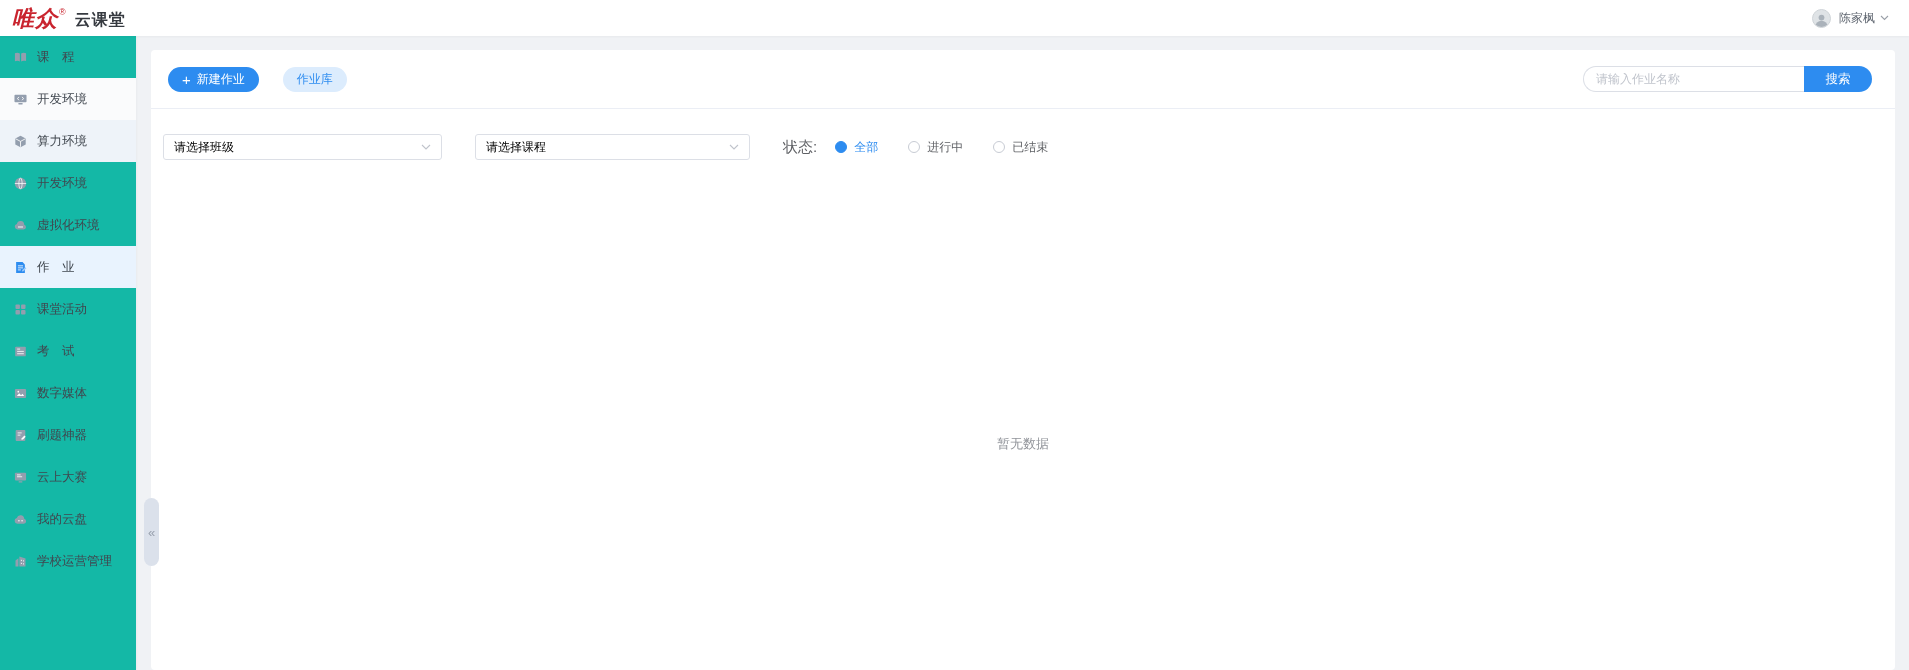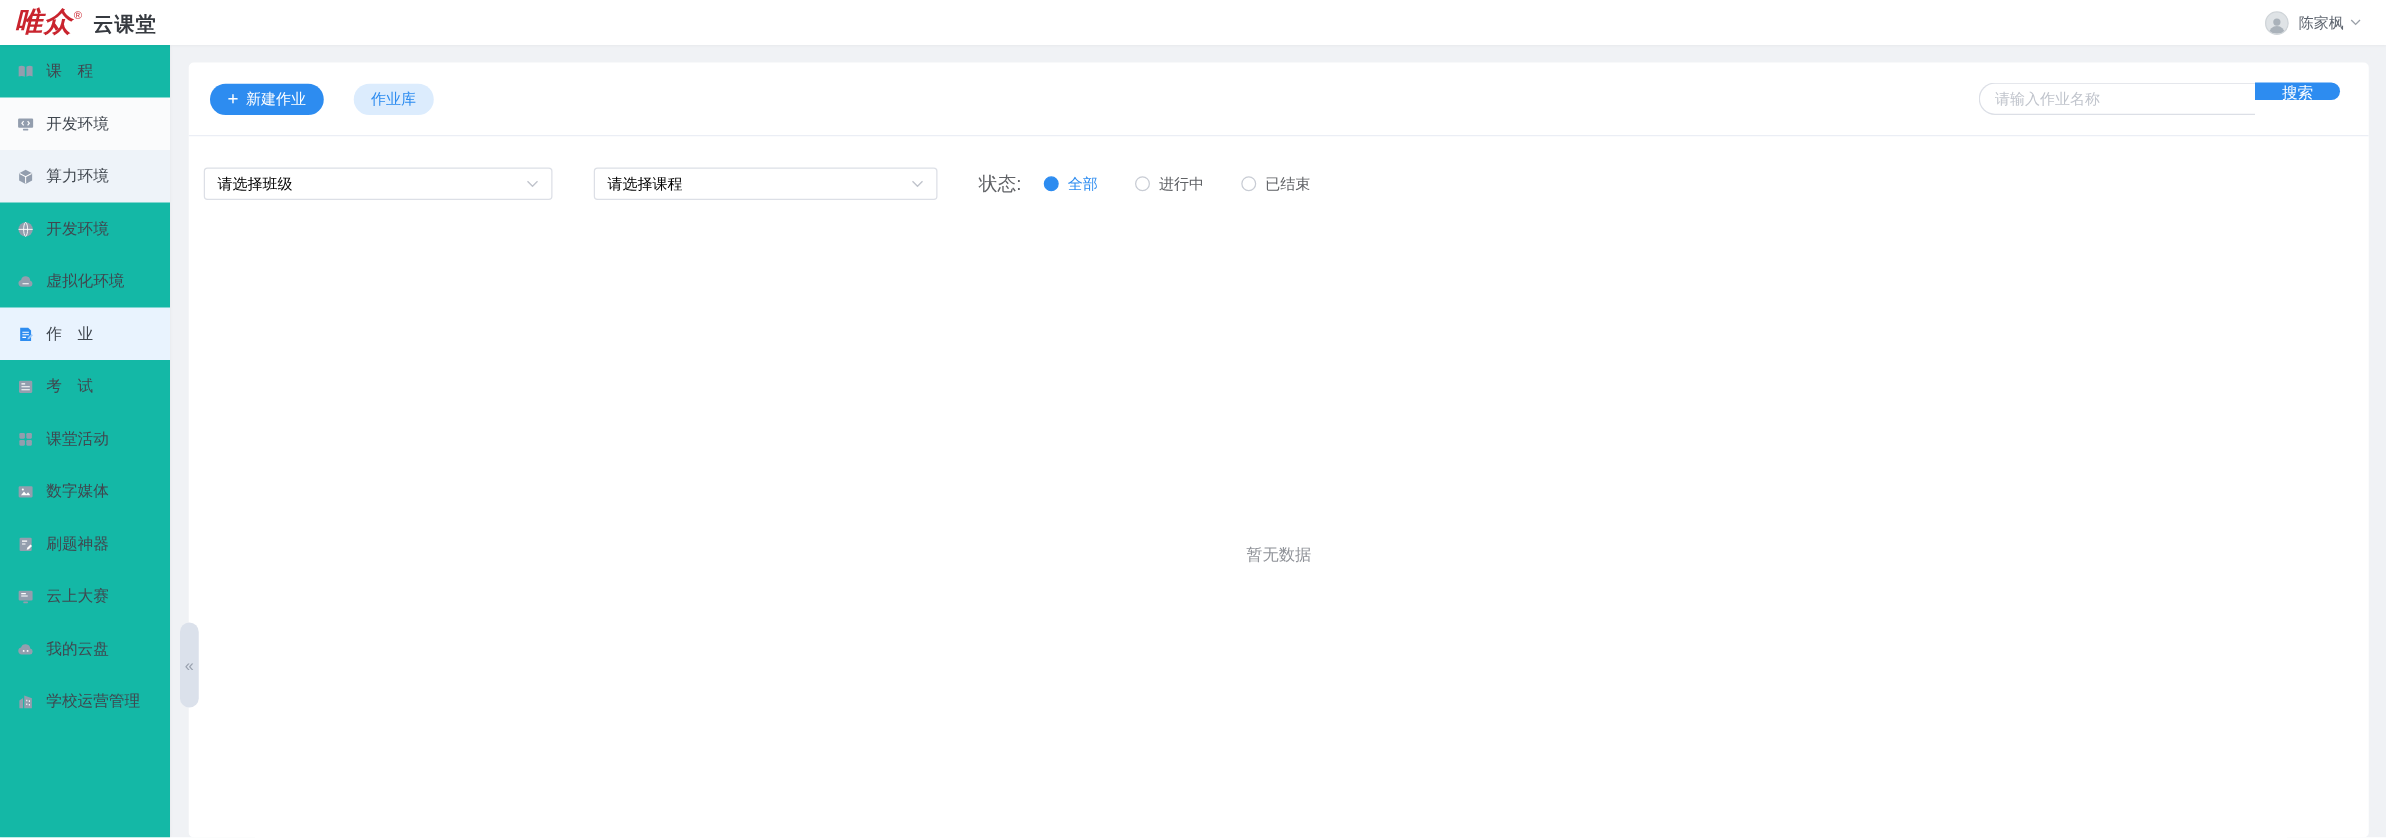--- a/index.html
+++ b/index.html
@@ -49,21 +49,21 @@
     font-family:inherit; }
   .btn-new .plus { font-size:15px; font-weight:400; margin-right:6px; line-height:1; }
   .pill-lib { height:25px; border:none; border-radius:13px; background:#dcecfd; color:#2d8cf0;
     font-size:12px; padding:0 14px; margin-left:24px; cursor:pointer; font-family:inherit; }
   .spacer { flex:1; }
   .searchgroup { display:flex; height:26px; }
   .searchinput { width:221px; height:26px; border:1px solid #dcdfe6; border-right:none;
     border-radius:13px 0 0 13px; padding:0 12px; font-size:12px; color:#333; outline:none;
     font-family:inherit; }
   .searchinput::placeholder { color:#c0c4cc; }
-  .btn-search { width:68px; height:14px; border:none; border-radius:0 13px 13px 0;
+  .btn-search { width:68px; height:26px; border:none; border-radius:0 13px 13px 0;
     background:#2d8cf0; color:#fff; font-size:12.5px; cursor:pointer; font-family:inherit; }
 
   .divider { border-top:1px solid #ebeef5; }
 
   
   .filters { display:flex; align-items:center; padding:25px 0 0 12px; }
   .select { height:26px; border:1px solid #dcdfe6; border-radius:3px; background:#fff;
     display:flex; align-items:center; justify-content:space-between; padding:0 10px;
     cursor:pointer; }
   .sel-class { width:279px; }
@@ -166,37 +166,37 @@
             <path d="M4.2 5.2h5.6M4.2 7.4h5.6M4.2 9.6h3.2" stroke="#fff" stroke-width=".9"></path>
             <path d="M8.9 9.8l3.2-3.2 1.2 1.2-3.2 3.2-1.6.4z" fill="#9ccafb"></path>
           </svg>
         </span>
       <span class="slabel">作　业</span>
     </div>
 
     <div class="sitem">
       <span class="sicon">
           <svg viewBox="0 0 14 14" fill="currentColor">
-            <rect x="1.3" y="1.8" width="11.4" height="10.4" rx="1"></rect>
-            <path d="M3.4 4.4h3.2M3.4 6.9h7.2M3.4 9.4h7.2" stroke="#fff" stroke-width=".9" fill="none"></path>
-          </svg>
-        </span>
-      <span class="slabel">考　试</span>
-    </div>
-
-    <div class="sitem">
-      <span class="sicon">
-          <svg viewBox="0 0 14 14" fill="currentColor">
             <rect x="1.6" y="1.6" width="4.8" height="4.8" rx="1"></rect>
             <rect x="7.6" y="1.6" width="4.8" height="4.8" rx="1"></rect>
             <rect x="1.6" y="7.6" width="4.8" height="4.8" rx="1"></rect>
             <rect x="7.6" y="7.6" width="4.8" height="4.8" rx="1"></rect>
           </svg>
         </span>
       <span class="slabel">课堂活动</span>
+    </div>
+
+    <div class="sitem">
+      <span class="sicon">
+          <svg viewBox="0 0 14 14" fill="currentColor">
+            <rect x="1.3" y="1.8" width="11.4" height="10.4" rx="1"></rect>
+            <path d="M3.4 4.4h3.2M3.4 6.9h7.2M3.4 9.4h7.2" stroke="#fff" stroke-width=".9" fill="none"></path>
+          </svg>
+        </span>
+      <span class="slabel">考　试</span>
     </div>
 
     <div class="sitem">
       <span class="sicon">
           <svg viewBox="0 0 14 14" fill="currentColor">
             <rect x="1" y="2.2" width="12" height="9.6" rx="1"></rect>
             <path d="M3 9.8l2.6-3.2 2 2.4 1.5-1.7L11 9.8z" fill="#fff"></path>
             <circle cx="4.6" cy="5" r=".9" fill="#fff"></circle>
           </svg>
         </span>

